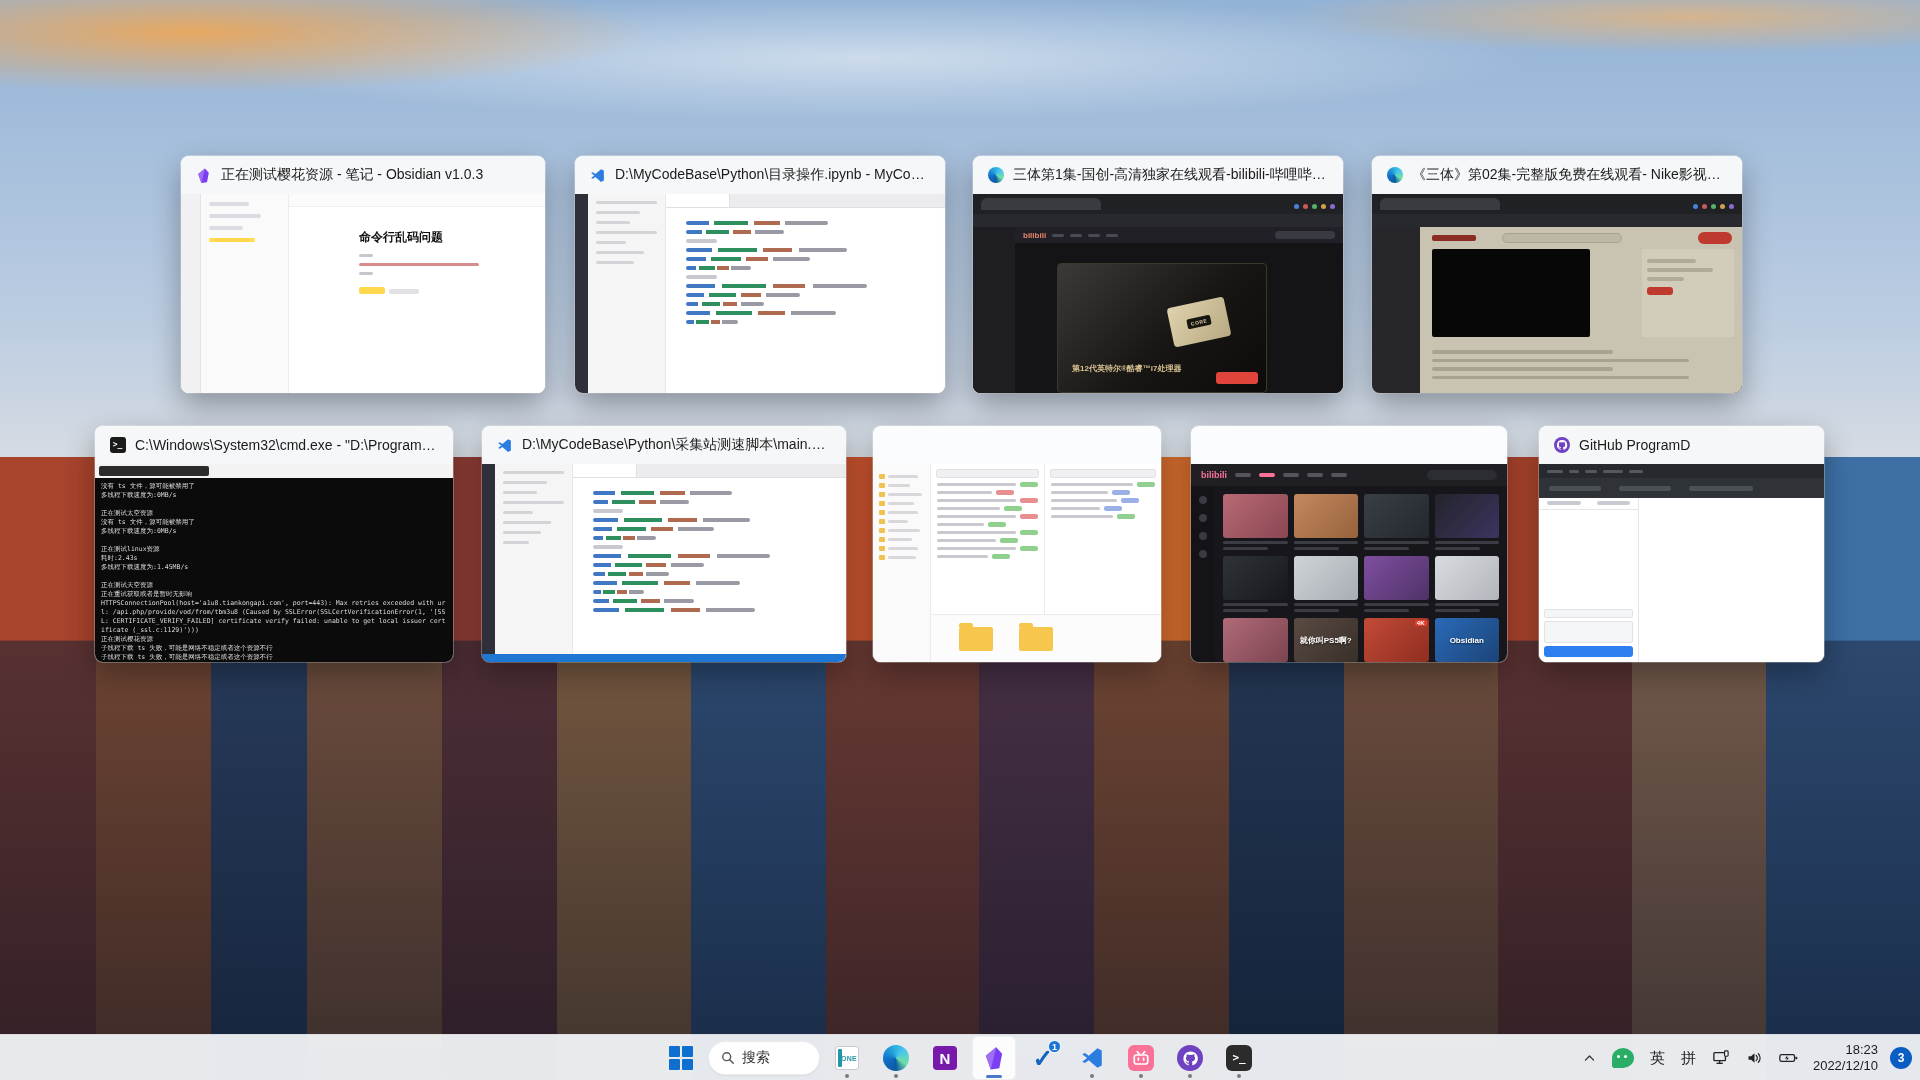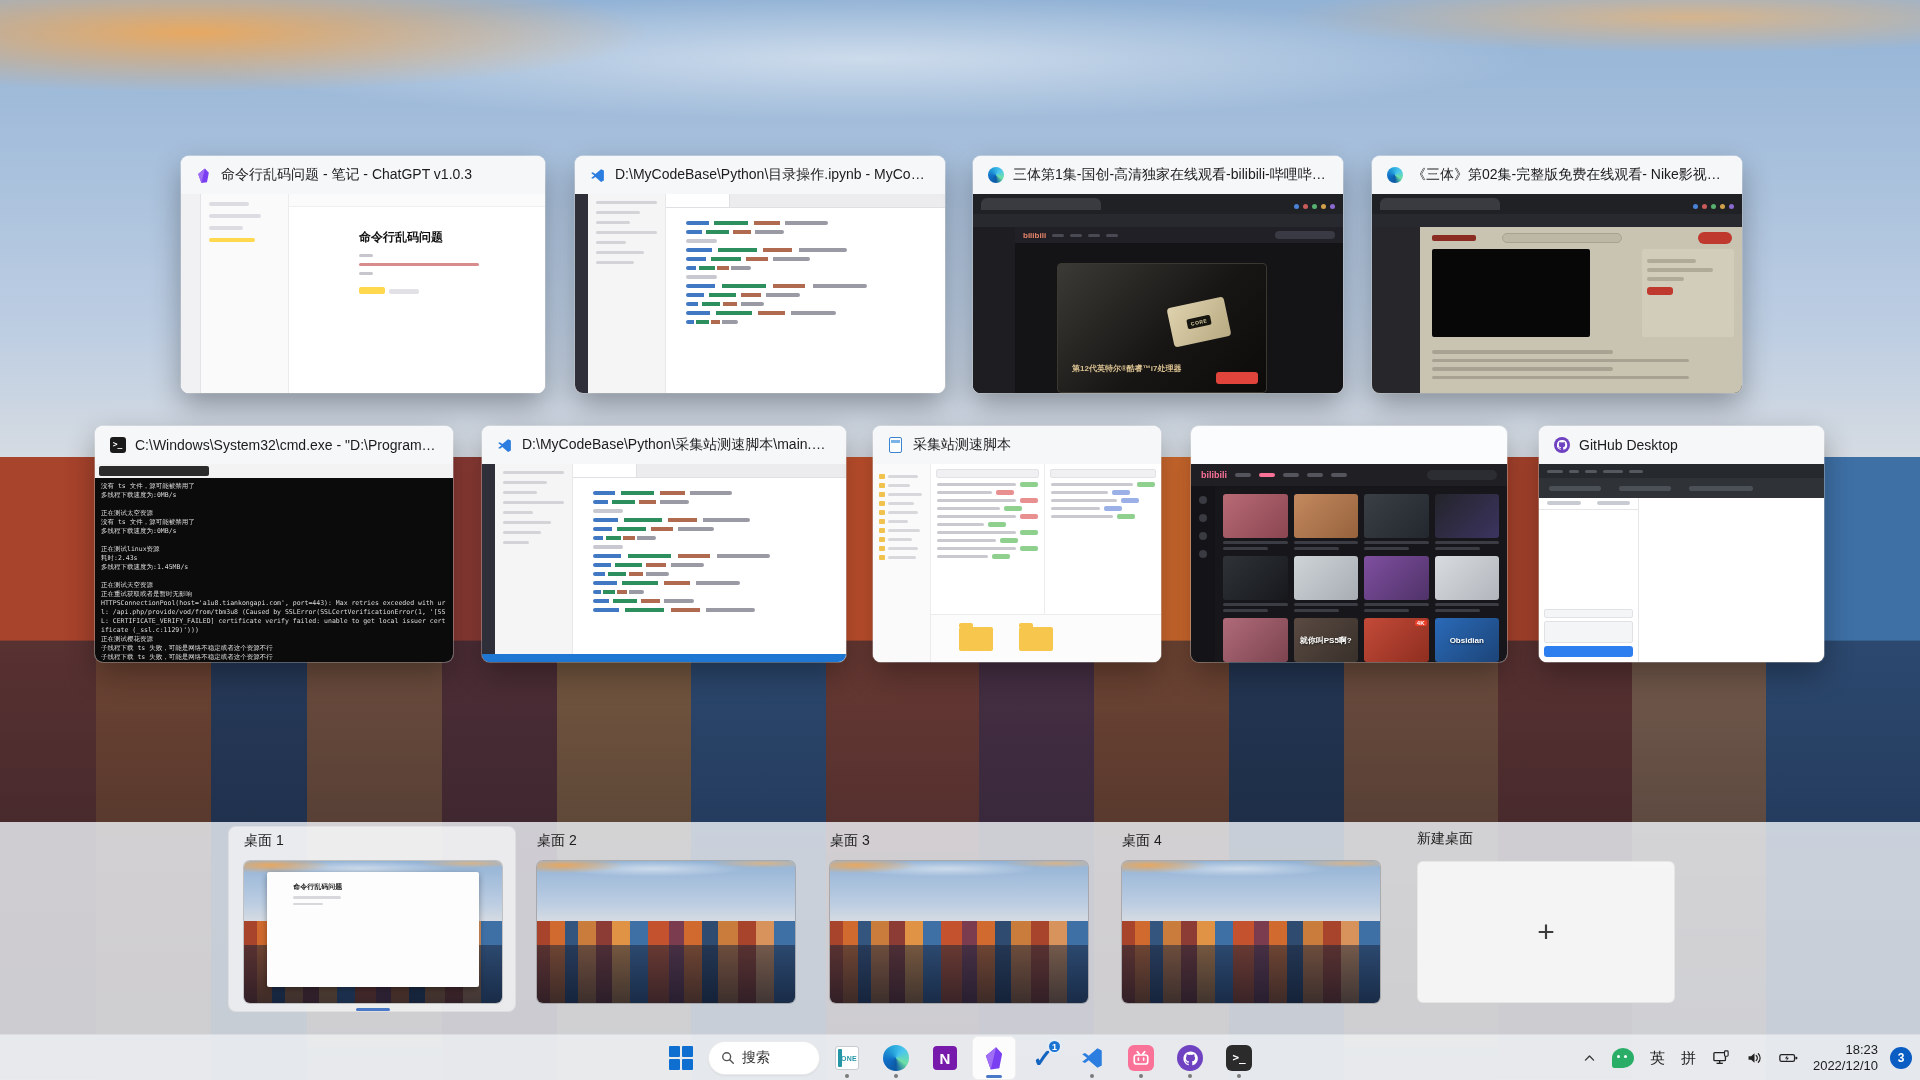--- a/index.html
+++ b/index.html
@@ -218,21 +218,21 @@
 <div class="stage scene-bg">
 
   <div class="card" style="left:181px;top:156px;width:364px;height:237px;">
     <div class="card-header">
       <span class="ic16 i-obsidian">
           <svg viewBox="0 0 24 24">
             <path d="M14 2l5.5 6-2.6 13.5L9 22.5 4.5 10z" fill="#7b3ff2"></path>
             <path d="M14 2L9 22.5 4.5 10z" fill="#9f6ef5"></path>
           </svg>
         </span>
-      <span class="card-title">命令行乱码问题 - 笔记 - ChatGPT v1.0.3</span>
+      <span class="card-title">正在测试樱花资源 - 笔记 - Obsidian v1.0.3</span>
     </div>
     <div class="card-body">
       <div class="ob-rail"></div>
       <div class="ob-side">
           <i style="width:40px"></i>
           <i style="width:52px"></i>
           <i style="width:34px"></i>
           <i style="width:46px;background:#ffd84d"></i>
         </div>
       <div class="ob-main">
@@ -431,26 +431,20 @@
           <div class="cl"></div>
           <div class="cl"></div>
           <div class="cl"></div>
           <div class="cl"></div>
       </div>
       <div class="vs-status"></div>
     </div>
   </div>
 
   <div class="card" style="left:873px;top:426px;width:288px;height:236px;">
-    <div class="card-header">
-      <span class="ic16">
-          <span class="i-expl"></span>
-        </span>
-      <span class="card-title">采集站测速脚本</span>
-    </div>
     <div class="card-body">
       <div class="ex-side">
         <div class="ex-item">
             <b></b>
             <i></i>
           </div>
           <div class="ex-item">
             <b></b>
             <i style="width:22px"></i>
           </div>
@@ -642,21 +636,21 @@
 
   <div class="card" style="left:1539px;top:426px;width:285px;height:236px;">
     <div class="card-header">
       <span class="ic16">
           <span class="i-gh">
             <svg viewBox="0 0 24 24" width="12" height="12">
               <path fill="#fff" d="M12 2a10 10 0 00-3.2 19.5c.5.1.7-.2.7-.5v-1.7c-2.8.6-3.4-1.2-3.4-1.2-.5-1.2-1.1-1.5-1.1-1.5-.9-.6.1-.6.1-.6 1 .1 1.5 1 1.5 1 .9 1.5 2.4 1.1 3 .8.1-.7.4-1.1.6-1.4-2.2-.3-4.6-1.1-4.6-5 0-1.1.4-2 1-2.7-.1-.3-.4-1.3.1-2.7 0 0 .8-.3 2.8 1a9.4 9.4 0 015 0c1.9-1.3 2.8-1 2.8-1 .5 1.4.2 2.4.1 2.7.6.7 1 1.6 1 2.7 0 3.9-2.4 4.7-4.6 5 .4.3.7.9.7 1.9v2.8c0 .3.2.6.7.5A10 10 0 0012 2z"></path>
             </svg>
           </span>
         </span>
-      <span class="card-title">GitHub Desktop</span>
+      <span class="card-title">GitHub ProgramD</span>
     </div>
     <div class="card-body">
       <div class="gh-head">
           <i></i>
           <i style="width:10px"></i>
           <i style="width:12px"></i>
           <i style="width:20px"></i>
           <i style="width:14px"></i>
         </div>
       <div class="gh-tool">
@@ -671,47 +665,20 @@
           </div>
         <div class="gh-commitbox">
           <div class="gh-inp"></div>
           <div class="gh-area"></div>
           <div class="gh-btn"></div>
         </div>
       </div>
     </div>
   </div>
 
-  <div class="desk-strip">
-    <div class="desk-hovercard"></div>
-
-    <span class="desk-label" style="left:244px;">桌面 1</span>
-    <div class="desk-thumb scene-bg" style="left:244px;">
-      <div class="mini-window">
-        <b>命令行乱码问题</b>
-          <i></i>
-          <i style="width:30px"></i>
-      </div>
-    </div>
-    <div class="desk-ind" style="left:356px;"></div>
-
-    <span class="desk-label" style="left:537px;">桌面 2</span>
-    <div class="desk-thumb scene-bg" style="left:537px;"></div>
-
-    <span class="desk-label" style="left:830px;">桌面 3</span>
-    <div class="desk-thumb scene-bg" style="left:830px;"></div>
-
-    <span class="desk-label" style="left:1122px;">桌面 4</span>
-    <div class="desk-thumb scene-bg" style="left:1122px;"></div>
-
-    <span class="new-label">新建桌面</span>
-    <div class="new-desk">
-        <span>+</span>
-      </div>
-  </div>
 
 
   <div class="taskbar">
     <div class="tb-center">
       <div class="tb-btn">
           <span class="win-logo">
             <b></b>
             <b></b>
             <b></b>
             <b></b>

